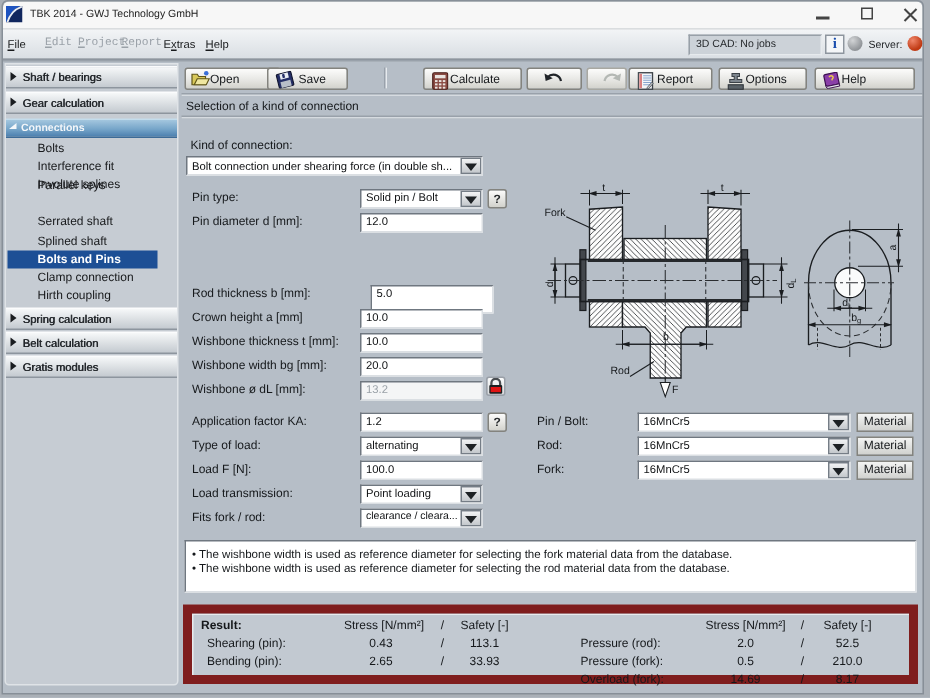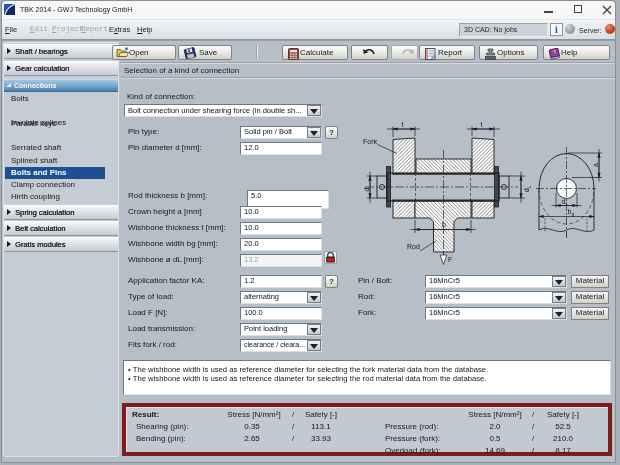--- a/index.html
+++ b/index.html
@@ -16,21 +16,21 @@
 .menu.dis{color:#9aa1a8;font-family:Liberation Mono, monospace;}
 .menu u{text-decoration:underline;}
 
 #main{position:absolute;left:2px;top:40px;width:613px;height:421px;background:#b6bec7;border-top:1px solid #99a1aa;}
 
 #side{position:absolute;left:3px;top:42px;width:116px;height:415px;background:#c6ccd3;border:1px solid #dfe3e7;border-radius:0 0 3px 3px;box-sizing:border-box;}
 .shead{position:absolute;left:0;width:114px;height:15px;background:linear-gradient(#f6f8f9,#dfe3e6 45%,#c4cad0);border-top:1px solid #fbfcfd;border-bottom:1px solid #8d959e;box-sizing:border-box;font-size:7.5px;color:#22262a;text-shadow:0.35px 0 0 #22262a;line-height:13px;white-space:nowrap;}
 .shead .tri{display:inline-block;width:0;height:0;border-left:4px solid #1a1d20;border-top:3px solid transparent;border-bottom:3px solid transparent;margin:0 4px 0 3px;}
 #conhead{font-size:7px;font-weight:bold;text-shadow:none;height:13px;line-height:11px;background:linear-gradient(#a3c6de,#76a5c9 55%,#4d80af);color:#f4f7fa;border-top:1px solid #c3dcec;border-bottom-color:#3c6a96;}
 #conhead .tri2{display:inline-block;width:0;height:0;border-bottom:4px solid #f4f7fa;border-left:5px solid transparent;margin:0 3px 1px 2px;}
-.sitem{position:absolute;left:1px;width:100px;height:12.3px;font-size:8px;color:#17191b;line-height:12.3px;padding-left:6px;box-sizing:border-box;white-space:nowrap;}
+.sitem{position:absolute;left:1px;width:100px;height:12.3px;font-size:8px;color:#17191b;line-height:12.3px;padding-left:20px;box-sizing:border-box;white-space:nowrap;}
 #selitem{background:#1d4f95;color:#fff;font-weight:bold;}
 
 .tbtn{position:absolute;top:45px;height:15px;background:linear-gradient(#fcfcfb,#e9e9e6 50%,#d2d2cc);border:1px solid #83837e;border-radius:2px;box-sizing:border-box;font-size:8px;color:#15181b;line-height:13px;white-space:nowrap;}
 
 .inp{position:absolute;background:#fff;border:1px solid #6f7780;border-right-color:#dbdfe3;border-bottom-color:#dbdfe3;box-sizing:border-box;font-size:7.5px;color:#101214;padding:0 0 0 3px;white-space:nowrap;overflow:hidden;}
 .dd{position:absolute;right:0;top:0;bottom:0;width:14px;background:linear-gradient(#f2f3f4,#c4c8cc);border:1px solid #757d86;box-sizing:border-box;}
 .dd:after{content:"";position:absolute;left:2px;top:3px;width:0;height:0;border-left:4px solid transparent;border-right:4px solid transparent;border-top:5px solid #1d2124;}
 .qbtn{position:absolute;width:13px;height:13px;background:linear-gradient(#fcfcfb,#d2d2cc);border:1px solid #83837e;border-radius:2px;box-sizing:border-box;font-size:8px;font-weight:bold;color:#26292c;text-align:center;line-height:11px;}
 .mbtn{position:absolute;left:571px;width:38px;height:12.5px;background:linear-gradient(#f3f4f3,#d0d1ce);border:1px solid #83837e;box-sizing:border-box;font-size:8px;color:#15181b;text-align:center;line-height:10px;}
 .res{position:absolute;font-size:8px;color:#15181b;white-space:nowrap;}
@@ -67,34 +67,35 @@
     <div class="abs" style="left:603px;top:4px;width:10px;height:10px;border-radius:50%;background:radial-gradient(circle at 35% 30%,#f0866a,#c03a14 65%);"></div>
   </div>
 
   <div id="main"></div>
 
   <div id="side">
     <div class="shead" style="top:1px"><span class="tri"></span>Shaft / bearings</div>
     <div class="shead" style="top:18px"><span class="tri"></span>Gear calculation</div>
     <div class="shead" id="conhead" style="top:36px"><span class="tri2"></span>Connections</div>
     <div class="sitem" style="top:50px">Bolts</div>
+    <div class="sitem" style="top:62.3px">Interference fit</div>
     <div class="sitem" style="top:74.6px">Parallel keys</div>
     <div class="sitem" style="top:74px">Involute splines</div>
     <div class="sitem" style="top:99.2px">Serrated shaft</div>
     <div class="sitem" style="top:111.5px">Splined shaft</div>
     <div class="sitem" id="selitem" style="top:123.8px">Bolts and Pins</div>
     <div class="sitem" style="top:136.1px">Clamp connection</div>
     <div class="sitem" style="top:148.4px">Hirth coupling</div>
     <div class="shead" style="top:162px"><span class="tri"></span>Spring calculation</div>
     <div class="shead" style="top:194px"><span class="tri"></span>Gratis modules</div>
     <div class="shead" style="top:178px"><span class="tri"></span>Belt calculation</div>
   </div>
 
   <div id="toolbar">
-    <div class="tbtn" style="left:112px;width:64px">
+    <div class="tbtn" style="left:123px;width:64px">
       <span class="abs" style="left:16px">Open</span>
       <svg class="abs" style="left:3px;top:1px" width="13" height="11" viewBox="0 0 13 11">
         <path d="M1,9.5 L1,2.5 L4.5,2.5 L5.5,4 L10,4 L10,9.5 Z" fill="#d8c85a" stroke="#5f5518" stroke-width="0.8"></path>
         <path d="M2.5,9.5 L4.5,5.5 L12.5,5.5 L10.5,9.5 Z" fill="#efe7a0" stroke="#5f5518" stroke-width="0.8"></path>
         <circle cx="10.5" cy="1.8" r="1.5" fill="#3a6fd8"></circle>
       </svg>
     </div>
     <div class="tbtn" style="left:178px;width:54px">
       <span class="abs" style="left:20px">Save</span>
       <svg class="abs" style="left:4px;top:1px" width="14" height="12" viewBox="0 0 14 12">
@@ -217,27 +218,27 @@
     <div class="lbl" style="left:358px;top:308px">Fork:</div>
     <div class="inp" style="left:425px;top:307px;width:142px;height:12.5px;line-height:10.5px">16MnCr5<span class="dd"></span></div>
     <div class="mbtn" style="top:307px">Material</div>
   </div>
 
   <div class="abs" style="left:123px;top:360px;width:488px;height:35px;background:#fff;border:1px solid #6f7780;border-right-color:#dbdfe3;border-bottom-color:#dbdfe3;box-sizing:border-box;">
     <div class="lbl" style="left:4px;top:4px;font-size:7.7px">• The wishbone width is used as reference diameter for selecting the fork material data from the database.</div>
     <div class="lbl" style="left:4px;top:13px;font-size:7.7px">• The wishbone width is used as reference diameter for selecting the rod material data from the database.</div>
   </div>
 
-  <div id="result" class="abs" style="left:122px;top:403px;width:490px;height:53px;background:#c2c9d1;border:4px solid #7f1d1d;box-shadow:inset 1px 1px 0 #e8ebee;box-sizing:border-box;">
+  <div id="result" class="abs" style="left:122px;top:403px;width:490px;height:53px;background:#c2c9d1;border:6px solid #7f1d1d;box-shadow:inset 1px 1px 0 #e8ebee;box-sizing:border-box;">
     <div class="res" style="left:6px;top:3px;font-weight:bold">Result:</div>
     <div class="resv" style="left:128px;top:3px">Stress [N/mm²]</div>
     <div class="resv" style="left:167px;top:3px">/</div>
     <div class="resv" style="left:195px;top:3px">Safety [-]</div>
     <div class="res" style="left:10px;top:15px">Shearing (pin):</div>
-    <div class="resv" style="left:126px;top:15px">0.35</div>
+    <div class="resv" style="left:126px;top:15px">0.43</div>
     <div class="resv" style="left:167px;top:15px">/</div>
     <div class="resv" style="left:195px;top:15px">113.1</div>
     <div class="res" style="left:10px;top:27px">Bending (pin):</div>
     <div class="resv" style="left:126px;top:27px">2.65</div>
     <div class="resv" style="left:167px;top:27px">/</div>
     <div class="resv" style="left:195px;top:27px">33.93</div>
     <div class="resv" style="left:369px;top:3px">Stress [N/mm²]</div>
     <div class="resv" style="left:407px;top:3px">/</div>
     <div class="resv" style="left:437px;top:3px">Safety [-]</div>
     <div class="res" style="left:259px;top:15px">Pressure (rod):</div>

